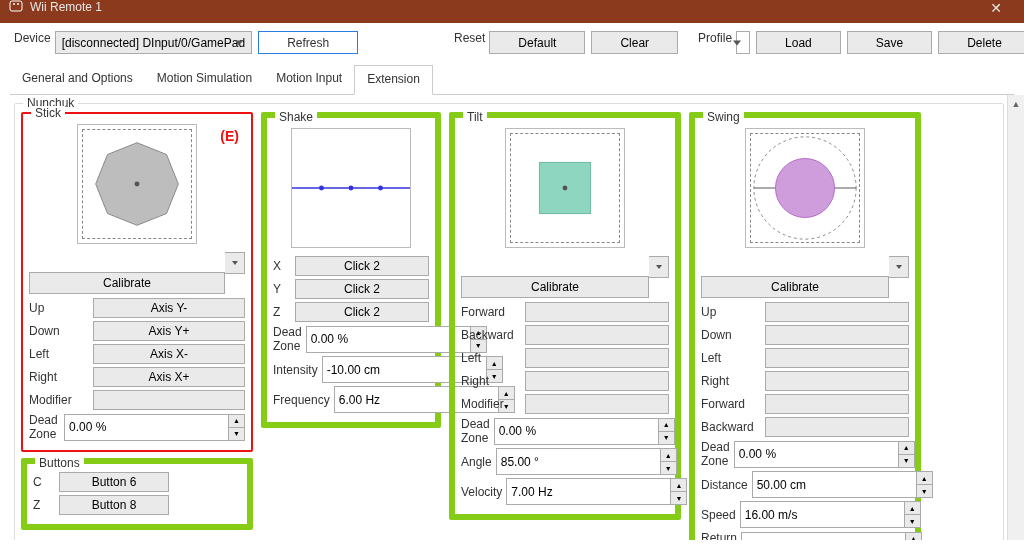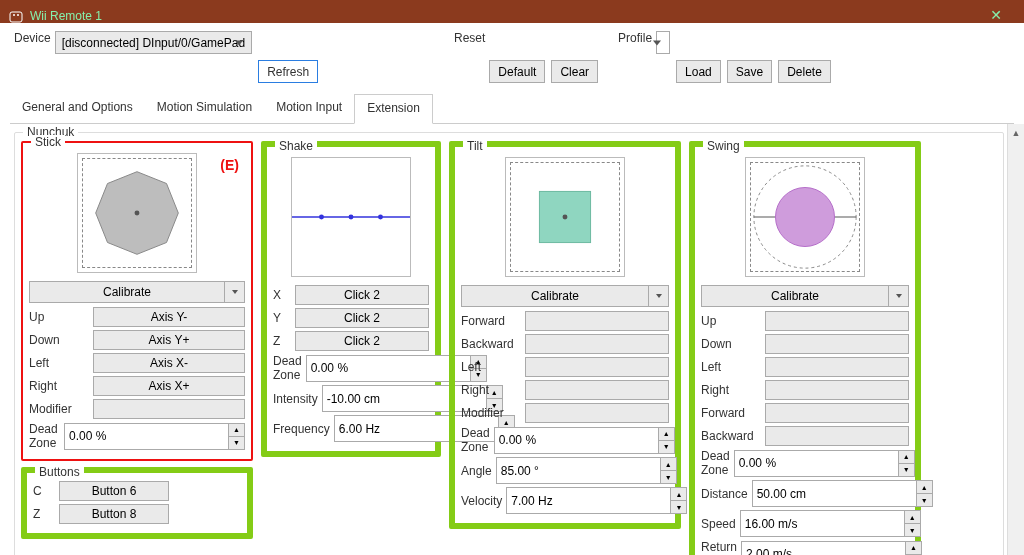--- a/index.html
+++ b/index.html
@@ -1,33 +1,33 @@
 <!DOCTYPE html>
 <html><head>
 <meta charset="utf-8">
 <style>
 * { box-sizing: border-box; margin: 0; padding: 0; font-family: 'Segoe UI', Tahoma, sans-serif; font-size: 12px; }
 body { background: #fff; width: 1024px; height: 555px; overflow: hidden; }
 
 
-.titlebar { background: #8b3a1e; height: 23px; display: flex; align-items: flex-end; padding: 0 8px; color: #86efac; }
+.titlebar { background: #8b3a1e; height: 23px; display: flex; align-items: flex-start; padding: 0 8px; color: #e5e5e5; }
 .titlebar .icon { width: 16px; height: 12px; margin-right: 6px; }
 .titlebar .icon svg { display:block; }
 .titlebar .title { flex: 1; font-size: 12px; }
 .titlebar .close { width: 40px; text-align: center; cursor: pointer; font-size: 14px; }
 
 
 .toolbar { padding: 8px 14px 4px 14px; display: flex; gap: 20px; }
 .toolbar .group { display: flex; flex-direction: row; gap: 4px; }
 .toolbar label { color: #333; font-size: 12px; margin-bottom: 2px; }
 .toolbar .row { display: flex; gap: 6px; }
 .combo { height: 23px; border: 1px solid #aaa; background: #eaeaea; display: flex; align-items: center; padding: 0 6px; position: relative; }
 .combo.white { background: #fff; }
 .combo::after { content: ""; position: absolute; right: 8px; top: 50%; border-left: 4px solid transparent; border-right: 4px solid transparent; border-top: 5px solid #555; transform: translateY(-50%); }
-.btn { height: 23px; border: 1px solid #aaa; background: #eaeaea; padding: 0 8px; display: inline-flex; align-items: center; justify-content: center; cursor: pointer; margin-top: 29px; }
+.btn { height: 23px; border: 1px solid #aaa; background: #eaeaea; padding: 0 28px; display: inline-flex; align-items: center; justify-content: center; cursor: pointer; }
 .btn.highlight { border: 1px solid #2a7de1; background: #fff; color: #333; }
 
 
 .tabs { display: flex; border-bottom: 1px solid #ccc; margin: 6px 10px 0 10px; }
 .tab { padding: 6px 12px 8px 12px; color: #333; cursor: pointer; position: relative; top: 1px; }
 .tab.active { border: 1px solid #ccc; border-bottom: 1px solid #fff; background: #fff; }
 
 
 .content-wrap { position: relative; height: calc(555px - 23px - 55px - 32px); overflow: hidden; }
 .scrollbar-v { position: absolute; right: 0; top: 0; bottom: 0; width: 17px; background: #f0f0f0; border-left: 1px solid #ddd; }
@@ -46,21 +46,21 @@
 .section { border: 6px solid #84cc16; border-radius: 2px; padding: 8px 6px 6px 6px; position: relative; margin-bottom: 6px; }
 .section > .legend { position: absolute; top: -8px; left: 8px; background: #fff; padding: 0 4px; color: #333; }
 .section.highlighted { border: 2px solid #e11; }
 .section .tag { position: absolute; top: 14px; right: 12px; color: #e11; font-weight: bold; font-size: 14px; }
 
 .viz { width: 120px; height: 120px; border: 1px solid #bbb; margin: 2px auto 8px auto; position: relative; background: #fff; }
 .viz-inner-border { position:absolute; inset:4px; border:1px dashed #888; }
 .viz svg { position:absolute; inset:0; }
 
 .calibrate-row { display:flex; margin-bottom:4px; }
-.calibrate-btn { flex:1; height:22px; border:1px solid #aaa; background:#eaeaea; display:flex; align-items:center; justify-content:center; cursor:pointer; }
+.calibrate-btn { flex:1; height:22px; border:1px solid #aaa; background:#eaeaea; display:flex; align-items:center; justify-content:center; cursor:pointer;margin-top:20px; }
 .calibrate-drop { width:20px; height:22px; border:1px solid #aaa; border-left:none; background:#eaeaea; display:flex; align-items:center; justify-content:center; cursor:pointer; }
 .calibrate-drop::after { content:""; border-left:3px solid transparent; border-right:3px solid transparent; border-top:4px solid #555; }
 
 .map-row { display:flex; align-items:center; margin-bottom:3px; gap:4px; }
 .map-row .lbl { width: 60px; color:#333; }
 .map-row.wide .lbl { width: 76px; }
 .map-btn { flex:1; height:20px; border:1px solid #aaa; background:#eaeaea; display:flex; align-items:center; justify-content:center; cursor:pointer; min-width:0; }
 .map-btn.empty { background:#eaeaea; }
 .spin { display:flex; flex:1; }
 .spin input { flex:1; height:27px; border:1px solid #aaa; padding:0 4px; background:#fff; min-width:0; }

